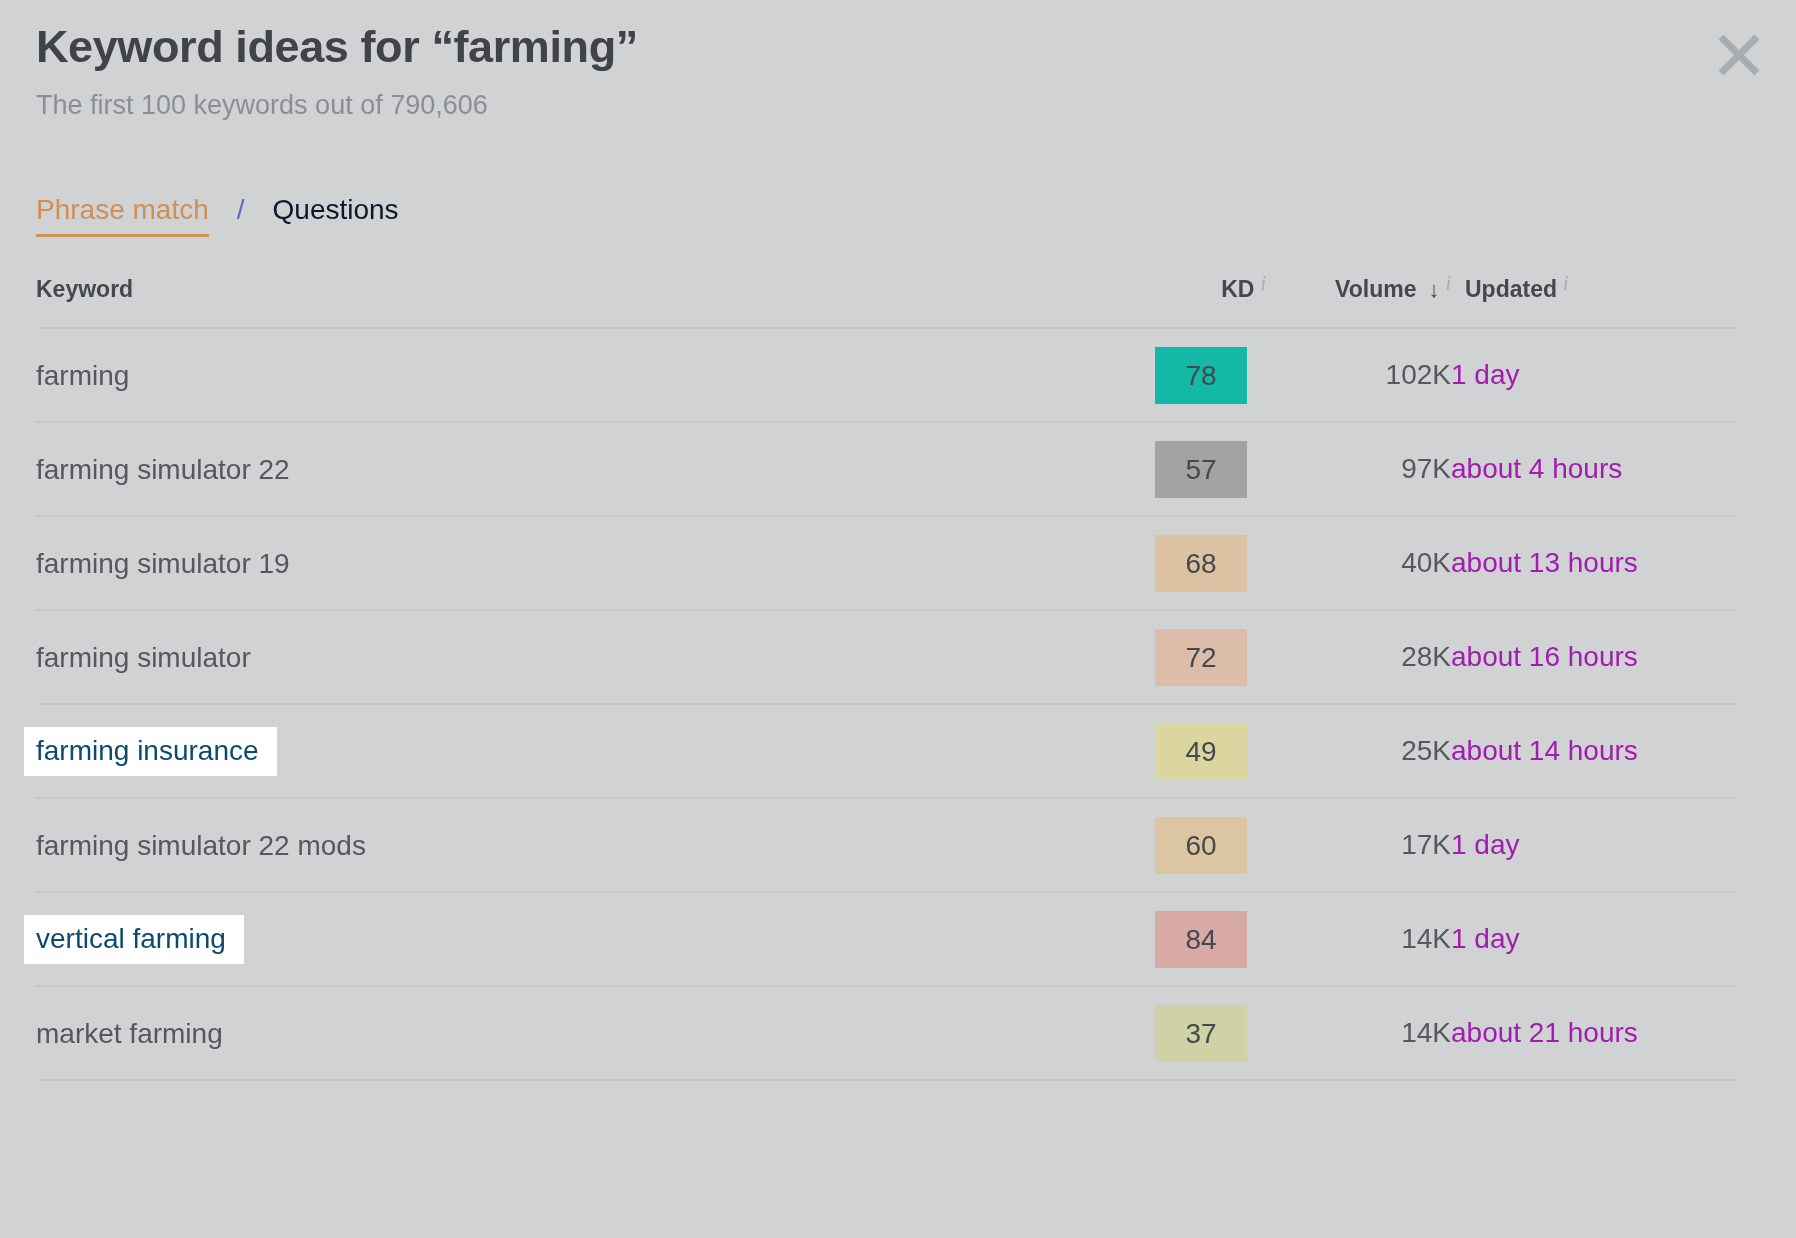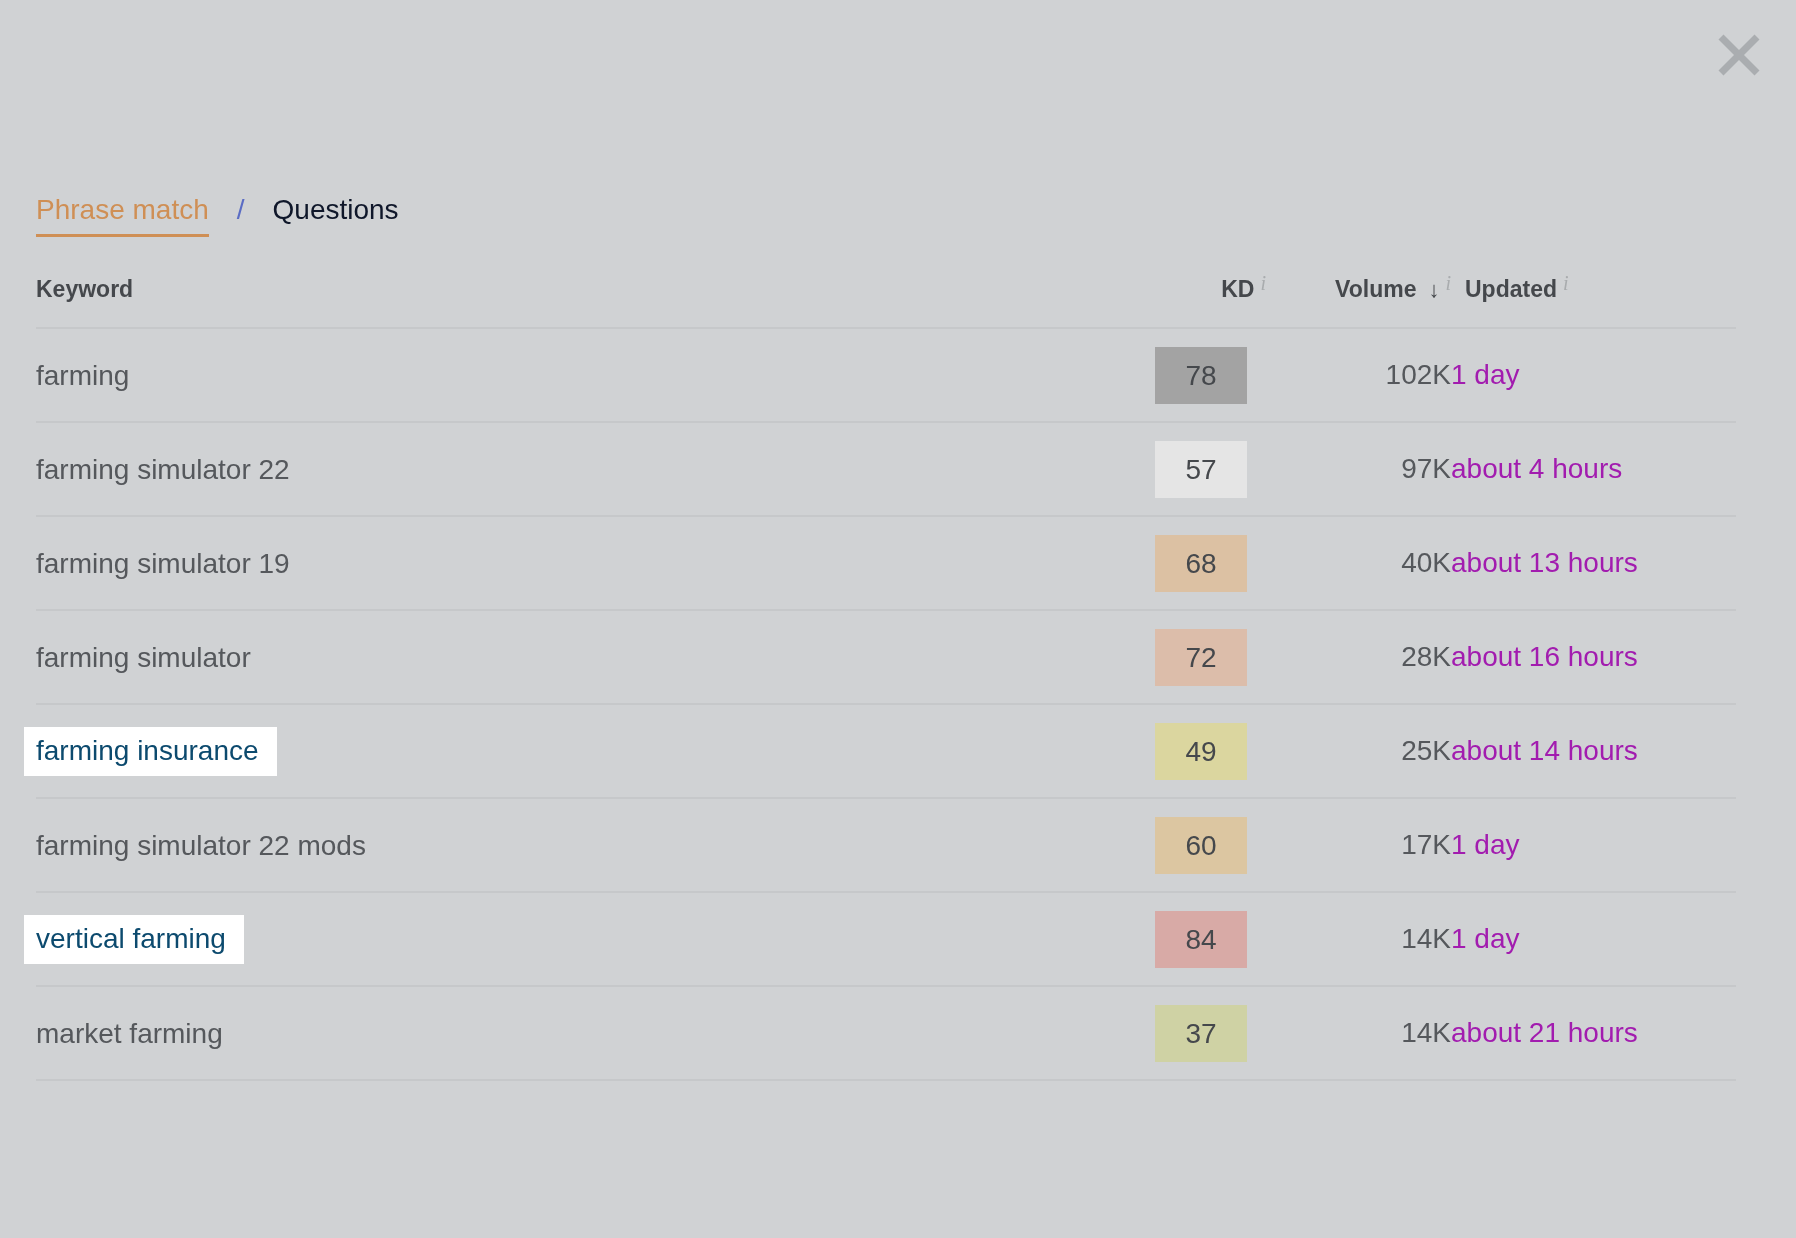--- a/index.html
+++ b/index.html
@@ -192,20 +192,24 @@
     color: #a21caf;
     padding-left: 14px;
     white-space: nowrap;
   }
 </style>
 </head>
 <body>
 
 <div id="panel">
 
+  <div id="header">
+    <h1 id="modal-title">Keyword ideas for “farming”</h1>
+    <p id="modal-subtitle">The first 100 keywords out of 790,606</p>
+  </div>
 
   <button id="close-button">
     <svg width="62" height="62" viewBox="0 0 62 62" aria-hidden="true">
       <line x1="13" y1="13" x2="49" y2="49" stroke="#aaadb0" stroke-width="7" stroke-linecap="butt"></line>
       <line x1="49" y1="13" x2="13" y2="49" stroke="#aaadb0" stroke-width="7" stroke-linecap="butt"></line>
     </svg>
   </button>
 
   <div id="tabs">
     <span class="tab active">
@@ -248,27 +252,27 @@
           <span class="th-inner">
             <span>Updated</span>
             <span class="info-icon">i</span>
           </span>
         </th>
       </tr>
     </thead>
     <tbody id="table-body">
         <tr>
           <td class="kw-cell"><span class="kw-text">farming</span></td>
-          <td class="kd-cell"><span class="kd-badge" style="background: #a3a3a3;">78</span></td>
+          <td class="kd-cell"><span class="kd-badge" style="background: #14b8a6;">78</span></td>
           <td class="vol-cell">102K</td>
           <td class="upd-cell">1 day</td>
         </tr>
         <tr>
           <td class="kw-cell"><span class="kw-text">farming simulator 22</span></td>
-          <td class="kd-cell"><span class="kd-badge" style="background: #e5e5e5;">57</span></td>
+          <td class="kd-cell"><span class="kd-badge" style="background: #a3a3a3;">57</span></td>
           <td class="vol-cell">97K</td>
           <td class="upd-cell">about 4 hours</td>
         </tr>
         <tr>
           <td class="kw-cell"><span class="kw-text">farming simulator 19</span></td>
           <td class="kd-cell"><span class="kd-badge" style="background: rgb(220, 193, 163);">68</span></td>
           <td class="vol-cell">40K</td>
           <td class="upd-cell">about 13 hours</td>
         </tr>
         <tr>

